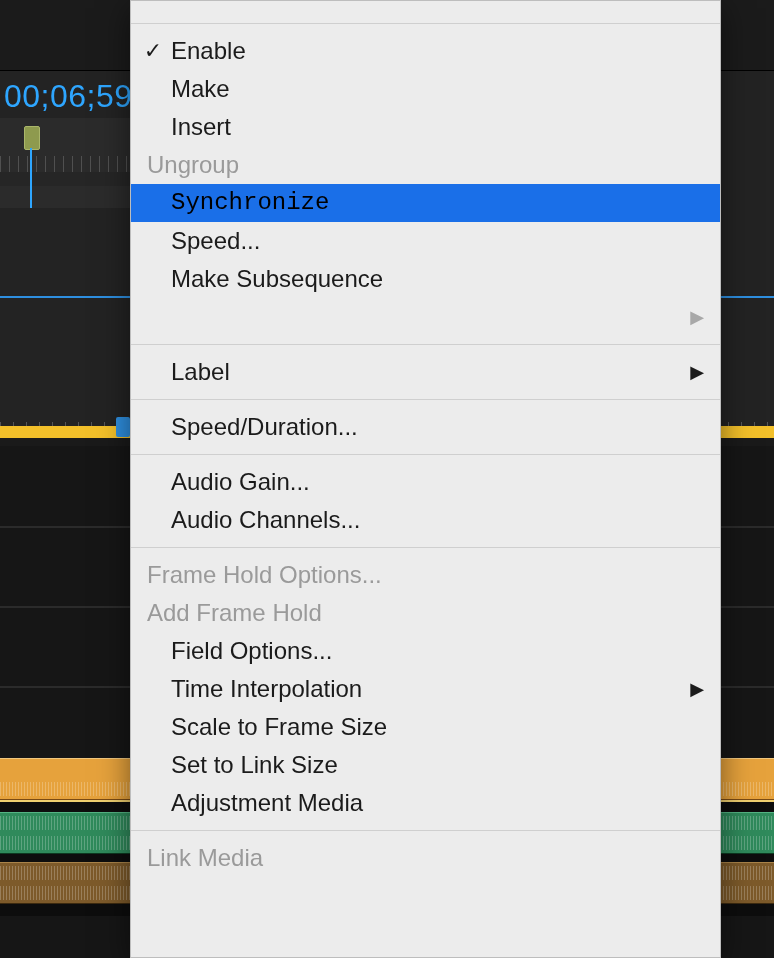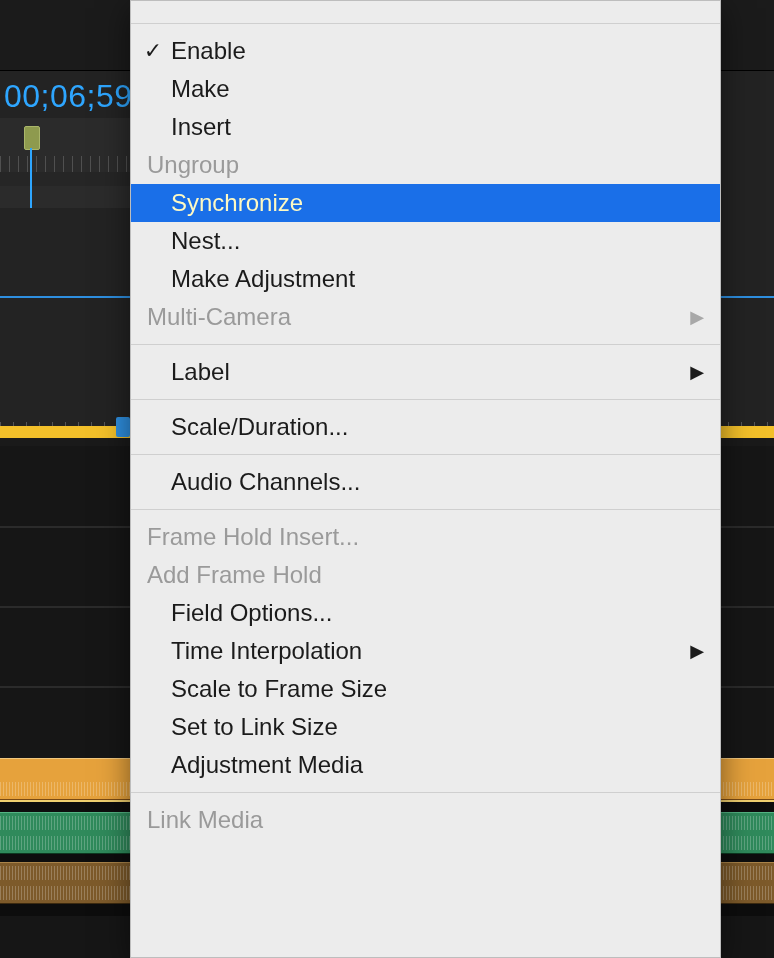--- a/index.html
+++ b/index.html
@@ -207,21 +207,22 @@
     color: #1b1b1b;
     white-space: nowrap;
     cursor: default;
   }
   .menu-item.disabled {
     color: #9a9a9a;
     padding-left: 16px;
   }
   .menu-item.highlight {
     background: #1a6fe8;
-    color: #fef9c3;
+    color: #000000;
+    font-family: Liberation Mono, monospace;
   }
   .menu-item .check {
     position: absolute;
     left: 12px;
     top: 0;
     width: 20px;
     text-align: center;
     font-size: 22px;
   }
   .menu-item .arrow {
@@ -293,53 +294,55 @@
   <div class="menu-item">
     <span>Insert</span>
   </div>
   <div class="menu-item disabled">
     <span>Ungroup</span>
   </div>
   <div class="menu-item highlight">
     <span>Synchronize</span>
   </div>
   <div class="menu-item">
-    <span>Nest...</span>
-  </div>
-  <div class="menu-item">
-    <span>Make Adjustment</span>
-  </div>
-  <div class="menu-item disabled">
-    <span>Multi-Camera</span>
+    <span>Speed...</span>
+  </div>
+  <div class="menu-item">
+    <span>Make Subsequence</span>
+  </div>
+  <div class="menu-item disabled">
     <span class="arrow">▶</span>
   </div>
 
   <div class="menu-sep"></div>
 
   <div class="menu-item">
     <span>Label</span>
     <span class="arrow">▶</span>
   </div>
 
   <div class="menu-sep"></div>
 
   <div class="menu-item">
-    <span>Scale/Duration...</span>
-  </div>
-
-  <div class="menu-sep"></div>
-
+    <span>Speed/Duration...</span>
+  </div>
+
+  <div class="menu-sep"></div>
+
+  <div class="menu-item">
+    <span>Audio Gain...</span>
+  </div>
   <div class="menu-item">
     <span>Audio Channels...</span>
   </div>
 
   <div class="menu-sep"></div>
 
   <div class="menu-item disabled">
-    <span>Frame Hold Insert...</span>
+    <span>Frame Hold Options...</span>
   </div>
   <div class="menu-item disabled">
     <span>Add Frame Hold</span>
   </div>
   <div class="menu-item">
     <span>Field Options...</span>
   </div>
   <div class="menu-item">
     <span>Time Interpolation</span>
     <span class="arrow">▶</span>

